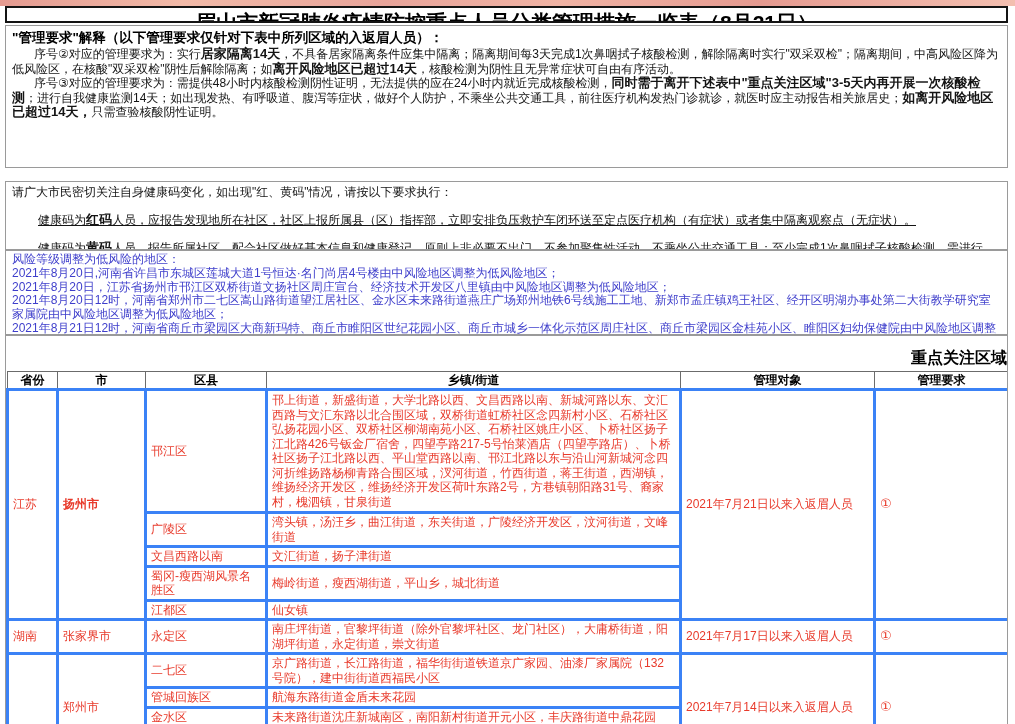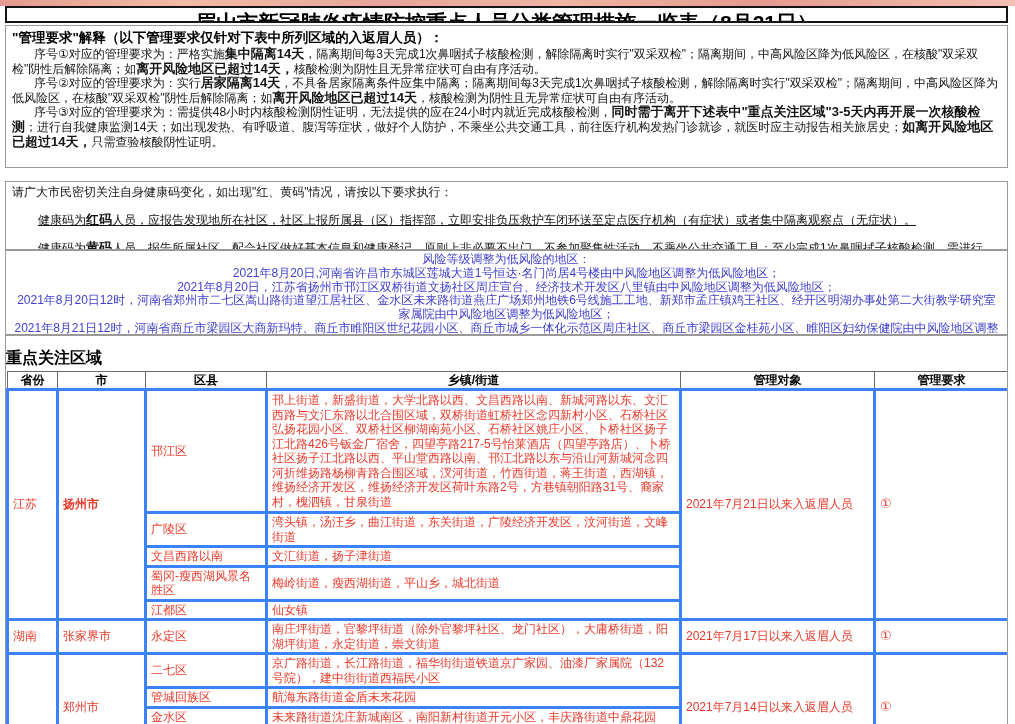--- a/index.html
+++ b/index.html
@@ -17,23 +17,23 @@
   .title-box{border:2px solid #141414;padding:2px 0;margin-bottom:2px;height:17px;}
   .title{font-size:21px;line-height:25px;font-weight:bold;text-align:center;color:#000;}
   .explain-box{height:143px;}
   .exp-heading{font-size:13.5px;font-weight:bold;line-height:19px;color:#000;}
   .exp-p{font-size:12px;line-height:14.6px;text-indent:22px;color:#141414;margin:0;}
   .b{font-weight:bold;font-size:13px;}
   .health-box{margin-top:13px;height:69px;font-size:12px;line-height:16px;color:#141414;}
   .health-intro{text-indent:0;}
   .health-p{text-indent:14px;margin:12px;text-decoration:underline;}
   .risk-box{height:85px;font-size:12px;line-height:13.8px;color:#3e3ecb;}
-  .risk-line{margin:0;text-align:center;}
+  .risk-line{margin:0;}
   .focus-box{padding:0;}
-  .focus-heading{font-size:16px;font-weight:bold;text-align:left;color:#000;padding:12px 0 2px;}
+  .focus-heading{font-size:16px;font-weight:bold;text-align:right;color:#000;padding:12px 0 2px;}
   table{width:100%;border-collapse:collapse;table-layout:fixed;}
   th{border:1px solid #6b6b6b;font-size:12px;line-height:14px;padding:1px 2px;color:#000;font-weight:bold;background:#fff;}
   td{border:3px solid #3b82f6;font-size:12px;color:#e83a2b;padding:1px 4px;line-height:14.5px;vertical-align:middle;overflow:hidden;}
   td.center{text-align:left;}
   td.left{text-align:left;}
   td.bold{font-weight:bold;}
   tr.h-tall td.streets{height:118px;}
   td.req{font-size:13px;}
 </style>
 </head>
@@ -42,21 +42,20 @@
 <div class="top-strip"></div>
 
 <div class="doc">
 
   <div class="box title-box">
     <div class="title">眉山市新冠肺炎疫情防控重点人员分类管理措施一览表（8月21日）</div>
   </div>
 
   <div class="box explain-box">
     <div class="exp-heading">"管理要求"解释（以下管理要求仅针对下表中所列区域的入返眉人员）：</div>
-    <p class="exp-p"><span>序号①对应的管理要求为：严格实施</span><span class="b">集中隔离14天</span><span>，隔离期间每3天完成1次鼻咽拭子核酸检测，解除隔离时实行"双采双检"；隔离期间，中高风险区降为低风险区，在核酸"双采双检"阴性后解除隔离；如</span><span class="b">离开风险地区已超过14天，</span><span>核酸检测为阴性且无异常症状可自由有序活动。</span></p>
     <p class="exp-p"><span>序号②对应的管理要求为：实行</span><span class="b">居家隔离14天</span><span>，不具备居家隔离条件应集中隔离；隔离期间每3天完成1次鼻咽拭子核酸检测，解除隔离时实行"双采双检"；隔离期间，中高风险区降为低风险区，在核酸"双采双检"阴性后解除隔离；如</span><span class="b">离开风险地区已超过14天</span><span>，核酸检测为阴性且无异常症状可自由有序活动。</span></p>
     <p class="exp-p"><span>序号③对应的管理要求为：需提供48小时内核酸检测阴性证明，无法提供的应在24小时内就近完成核酸检测，</span><span class="b">同时需于离开下述表中"重点关注区域"3-5天内再开展一次核酸检测</span><span>；进行自我健康监测14天；如出现发热、有呼吸道、腹泻等症状，做好个人防护，不乘坐公共交通工具，前往医疗机构发热门诊就诊，就医时应主动报告相关旅居史；</span><span class="b">如离开风险地区已超过14天，</span><span>只需查验核酸阴性证明。</span></p>
   </div>
 
   <div class="box health-box">
     <div class="health-intro">请广大市民密切关注自身健康码变化，如出现"红、黄码"情况，请按以下要求执行：</div>
     <p class="health-p"><span>健康码为</span><span class="b">红码</span><span>人员，应报告发现地所在社区，社区上报所属县（区）指挥部，立即安排负压救护车闭环送至定点医疗机构（有症状）或者集中隔离观察点（无症状）。</span></p>
     <p class="health-p"><span>健康码为</span><span class="b">黄码</span><span>人员，报告所属社区，配合社区做好基本信息和健康登记，原则上非必要不出门，不参加聚集性活动，不乘坐公共交通工具；至少完成1次鼻咽拭子核酸检测。需进行自我健康监测14天，如出现发热、有呼吸道、腹泻等症状，应立即向社区报告，安排负压救护车闭环送至定点医疗机构。</span></p>
   </div>
 

